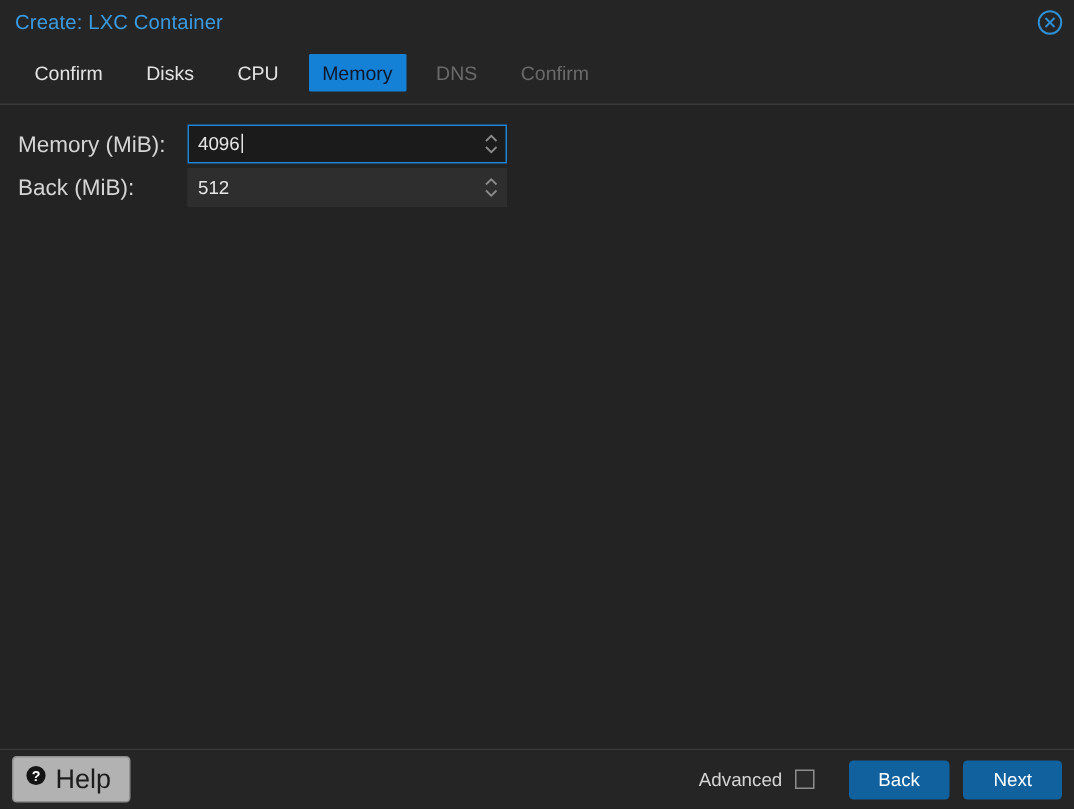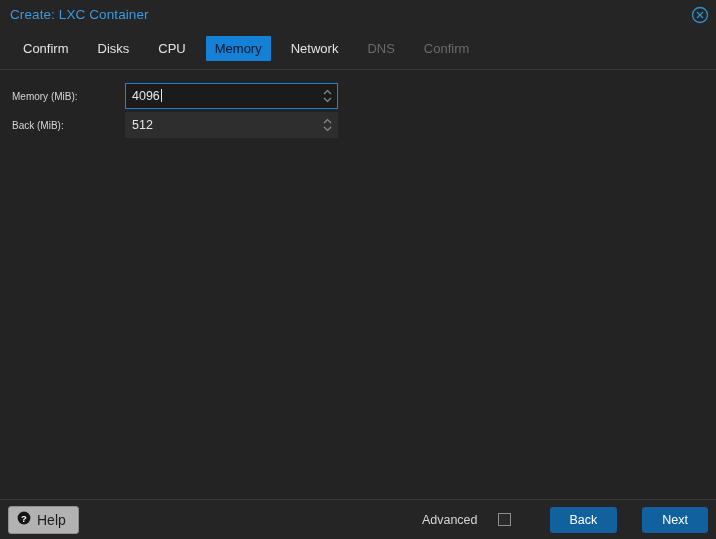--- a/index.html
+++ b/index.html
@@ -88,21 +88,21 @@
   .form-row {
     display: flex;
     align-items: center;
     height: 28px;
     margin-bottom: 1px;
   }
   .form-label {
     width: 125px;
     padding-left: 12px;
     box-sizing: border-box;
-    font-size: 10px;
+    font-size: 15px;
     color: #d5d5d5;
   }
   .field {
     position: relative;
     width: 213px;
     height: 26px;
     box-sizing: border-box;
     background: #2e2e2e;
     border: 1px solid #2e2e2e;
     display: flex;
@@ -155,46 +155,46 @@
     display: flex;
     align-items: center;
     gap: 6px;
     background: #b2b2b2;
     border: 1px solid #8f8f8f;
     border-radius: 3px;
     padding: 4px 12px 4px 8px;
     cursor: pointer;
   }
   .help-label {
-    font-size: 14px;
+    font-size: 18px;
     color: #1c1c1c;
   }
   .footer-spacer { flex: 1 1 auto; }
   .advanced-label {
     font-size: 12.5px;
     color: #d5d5d5;
-    margin-right: 20px;
+    margin-right: 8px;
   }
   .checkbox {
     width: 13px;
     height: 13px;
     box-sizing: border-box;
     border: 1px solid #8d8d8d;
     background: #2a2a2a;
     margin-right: 14px;
     cursor: pointer;
   }
   .btn {
     background: #11619f;
     color: #ffffff;
     font-size: 12.5px;
     border: none;
     border-radius: 3px;
     padding: 6px 20px;
-    margin-left: 25px;
+    margin-left: 9px;
     cursor: pointer;
     font-family: "Liberation Sans", sans-serif;
   }
 </style>
 </head>
 <body>
 
 <div class="dialog">
 
   <div class="titlebar">
@@ -206,21 +206,20 @@
         <line x1="12" y1="6" x2="6" y2="12" stroke="#2f8fd4" stroke-width="1.3"></line>
       </svg>
     </span>
   </div>
 
   <div class="tabbar">
     <div class="tab">Confirm</div>
     <div class="tab">Disks</div>
     <div class="tab">CPU</div>
     <div class="tab active">Memory</div>
-    <div class="tab">Network</div>
     <div class="tab disabled">DNS</div>
     <div class="tab disabled">Confirm</div>
   </div>
 
   <div class="content">
 
     <div class="form-row">
       <div class="form-label">Memory (MiB):</div>
       <div class="field focused">
         <span class="field-value"><span>4096</span><span class="caret"></span></span>

